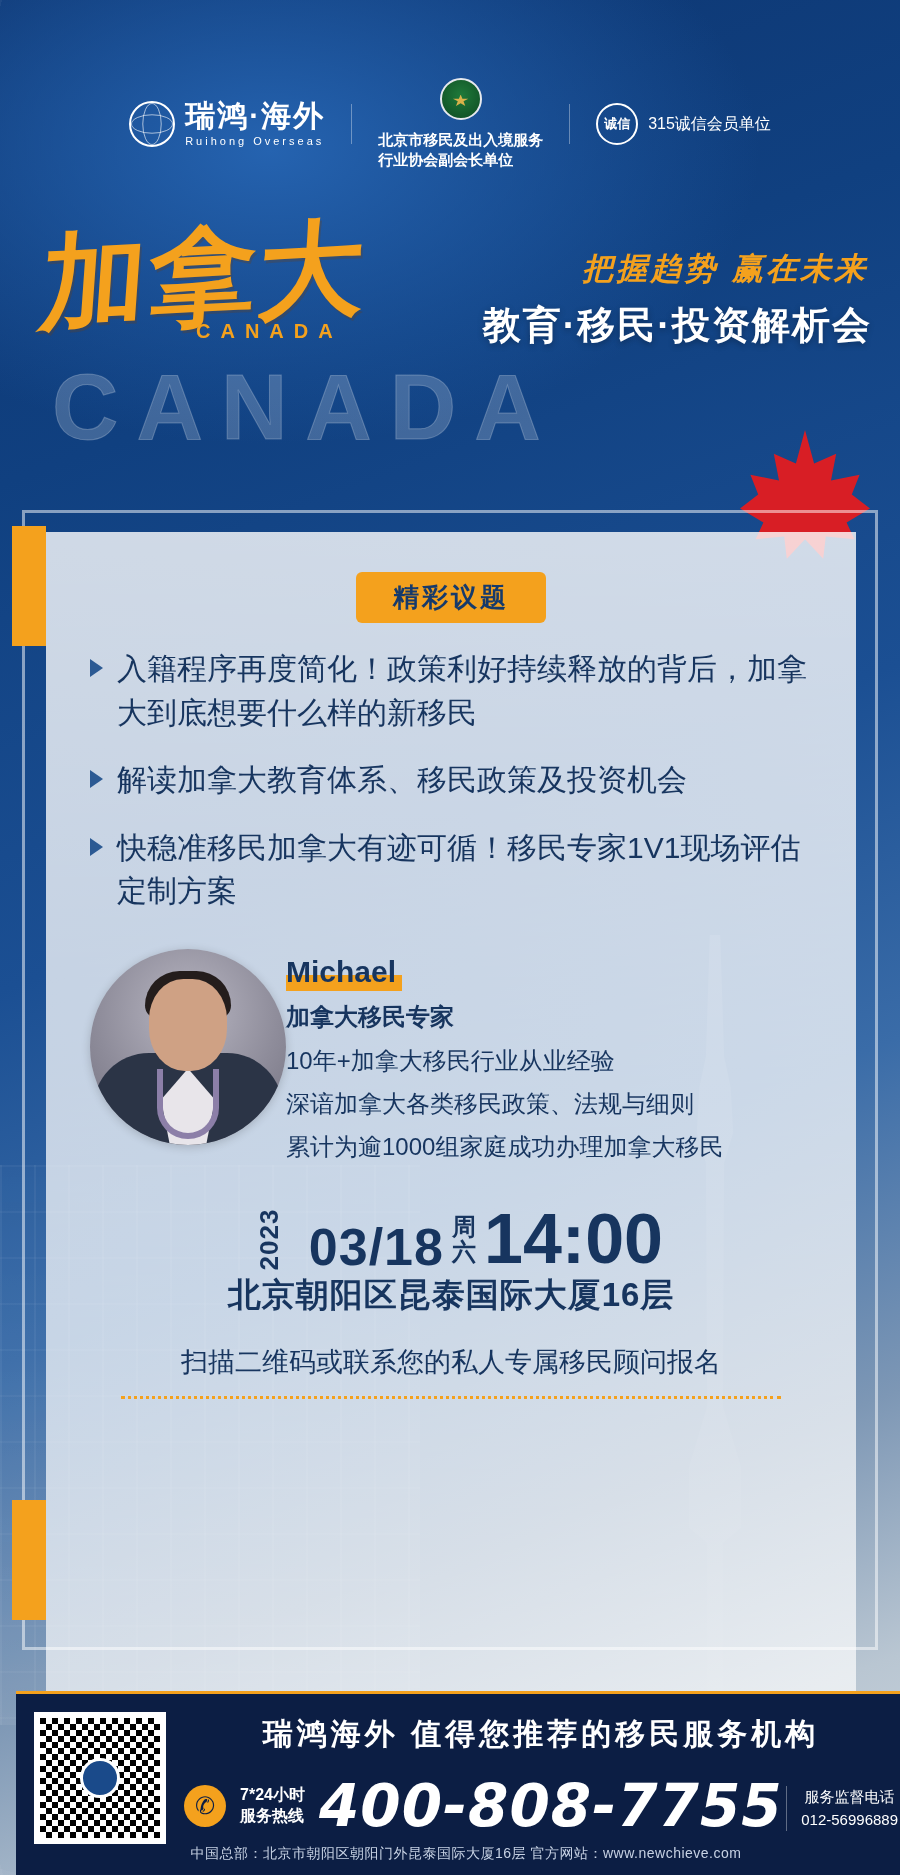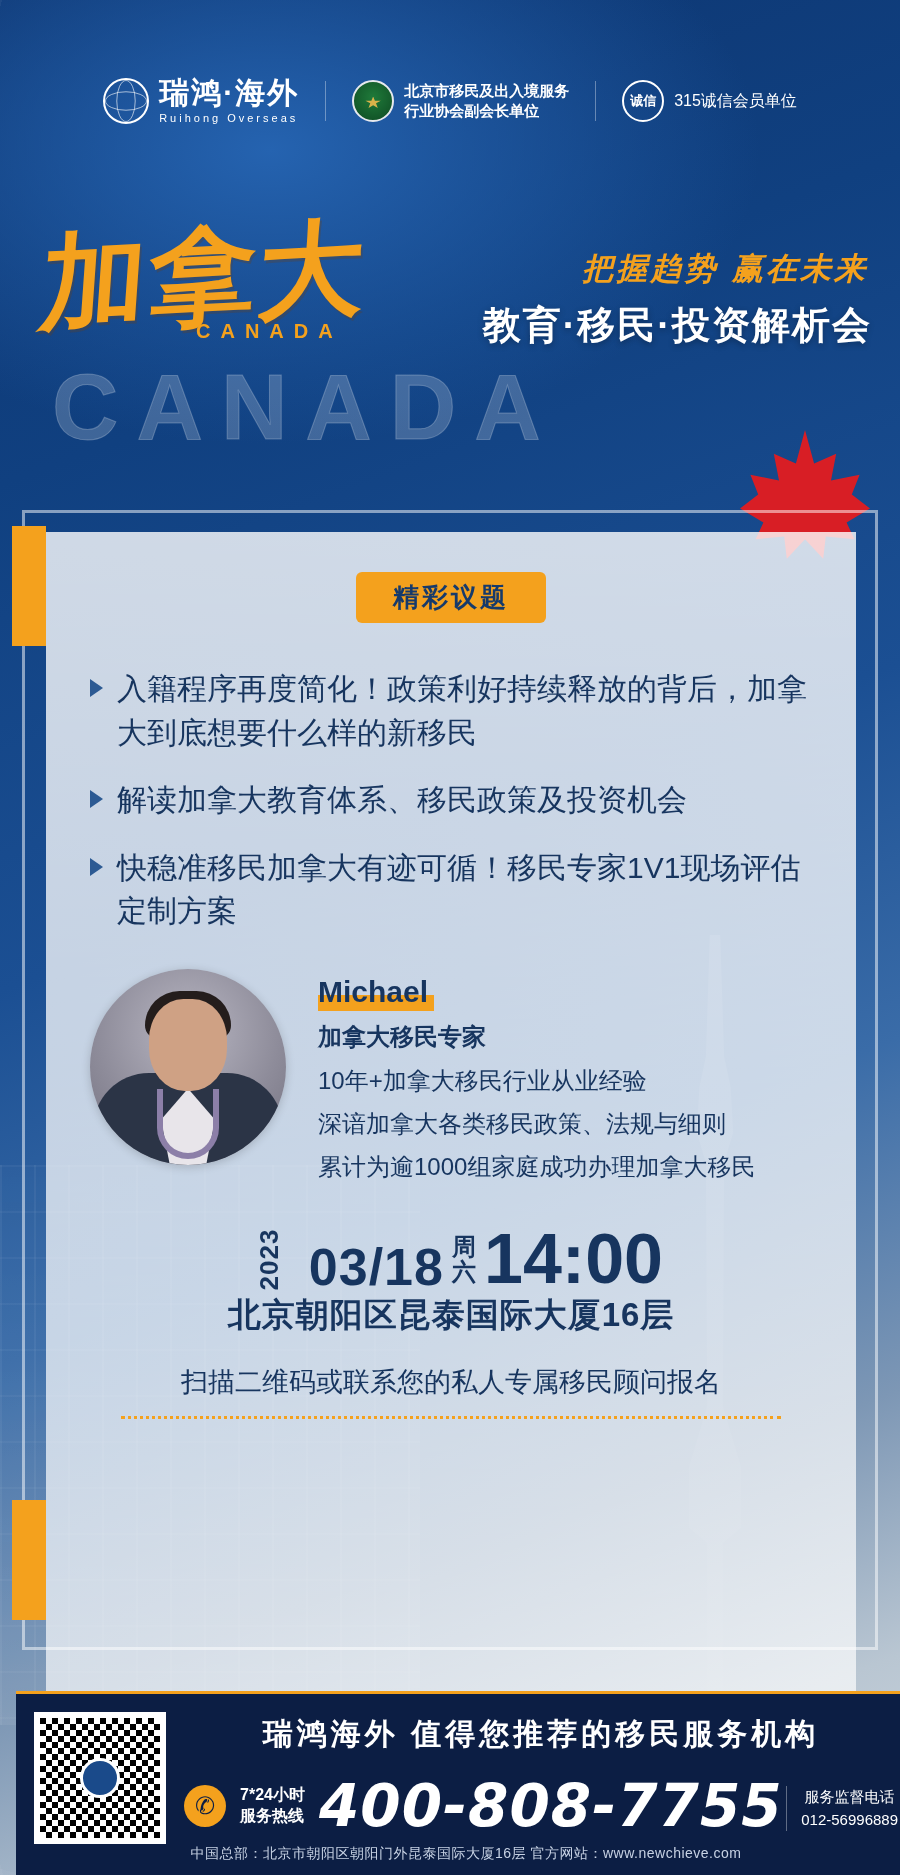--- a/index.html
+++ b/index.html
@@ -57,21 +57,21 @@
   }
   .globe:before, .globe:after {
     content: ""; position: absolute; inset: 0; border-radius: 50%;
     border: 1px solid rgba(255,255,255,.85);
   }
   .globe:before { transform: scaleX(.45); }
   .globe:after { transform: scaleY(.45); }
   .brand-cn { font-size: 30px; font-weight: 700; letter-spacing: 2px; line-height: 1; }
   .brand-en { font-size: 11px; letter-spacing: 3px; margin-top: 4px; }
   .sep { width: 1px; height: 40px; background: rgba(255,255,255,.35); }
-  .assoc { display: flex; align-items: center; gap: 10px; }
+  .assoc { display: flex; align-items: center; gap: 10px; flex-direction: column; }
   .assoc-badge {
     width: 42px; height: 42px; border-radius: 50%;
     background: radial-gradient(circle at 50% 40%, #1f7a3a, #0e4a22);
     border: 2px solid #e6e9ee; position: relative; flex: none;
   }
   .assoc-badge:after{
     content:""; position:absolute; left:50%; top:54%; transform:translate(-50%,-50%);
     width:16px; height:12px; background:#d9b24a;
     clip-path: polygon(50% 0, 61% 35%, 98% 35%, 68% 57%, 79% 95%, 50% 72%, 21% 95%, 32% 57%, 2% 35%, 39% 35%);
   }
@@ -137,35 +137,35 @@
     width: 810px; height: 1256px;
     background: linear-gradient(to bottom, rgba(255,255,255,.80), rgba(255,255,255,.66));
     padding: 34px 44px;
   }
   .topic-badge {
     width: 190px; margin: 6px auto 0;
     background: #f4a11d; color: #163a6b;
     font-size: 26px; font-weight: 700; letter-spacing: 3px;
     text-align: center; padding: 8px 0; border-radius: 6px;
   }
-  .topics { margin-top: 44px; }
+  .topics { margin-top: 24px; }
   .topic {
     display: flex; gap: 14px; margin-bottom: 24px;
     color: #17355f; font-size: 30px; line-height: 1.45; font-weight: 500;
   }
   .tri {
     flex: none; margin-top: 12px;
     width: 0; height: 0;
     border-left: 13px solid #2c5a93;
     border-top: 9px solid transparent;
     border-bottom: 9px solid transparent;
   }
 
   
-  .speaker { display: flex; gap: 32px; margin-top: 36px; align-items: flex-start; }
+  .speaker { display: flex; margin-top: 36px; align-items: flex-start; }
   .avatar {
     flex: none; width: 196px; height: 196px; border-radius: 50%;
     background: radial-gradient(circle at 50% 32%, #b8b6c2 0%, #8e8c9a 55%, #6f6d7b 100%);
     position: relative; overflow: hidden;
     box-shadow: 0 2px 10px rgba(0,0,0,.18);
   }
   .avatar .head { position:absolute; left:50%; top:30px; transform:translateX(-50%); width:78px; height:92px; border-radius:44% 44% 46% 46%; background:#cfa184; }
   .avatar .hair { position:absolute; left:50%; top:22px; transform:translateX(-50%); width:86px; height:48px; border-radius:46px 46px 18px 18px; background:#241d1c; }
   .avatar .body { position:absolute; left:50%; bottom:-16px; transform:translateX(-50%); width:190px; height:108px; border-radius:56px 56px 0 0; background:#2b3446; }
   .avatar .shirt { position:absolute; left:50%; bottom:-16px; transform:translateX(-50%); width:54px; height:92px; background:#e8e5ea; clip-path: polygon(50% 0, 100% 34%, 78% 100%, 22% 100%, 0 34%); }

